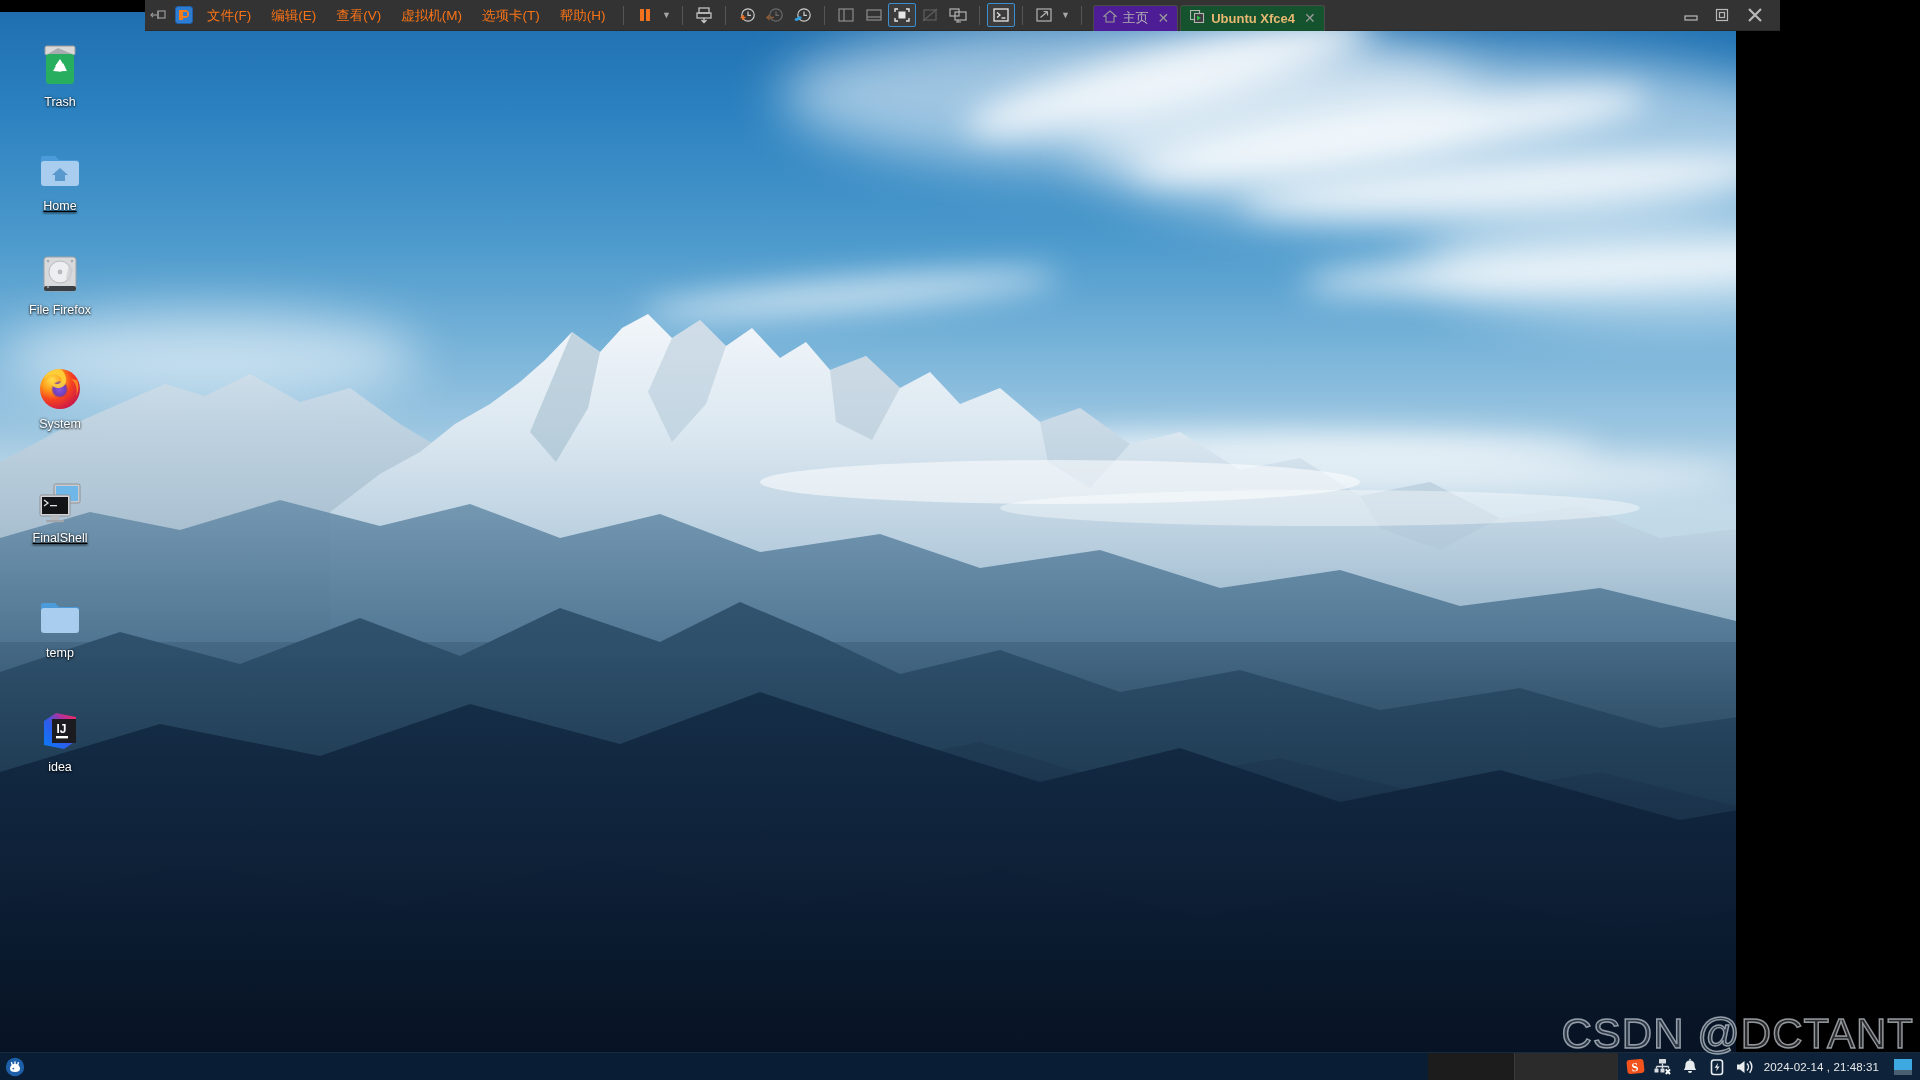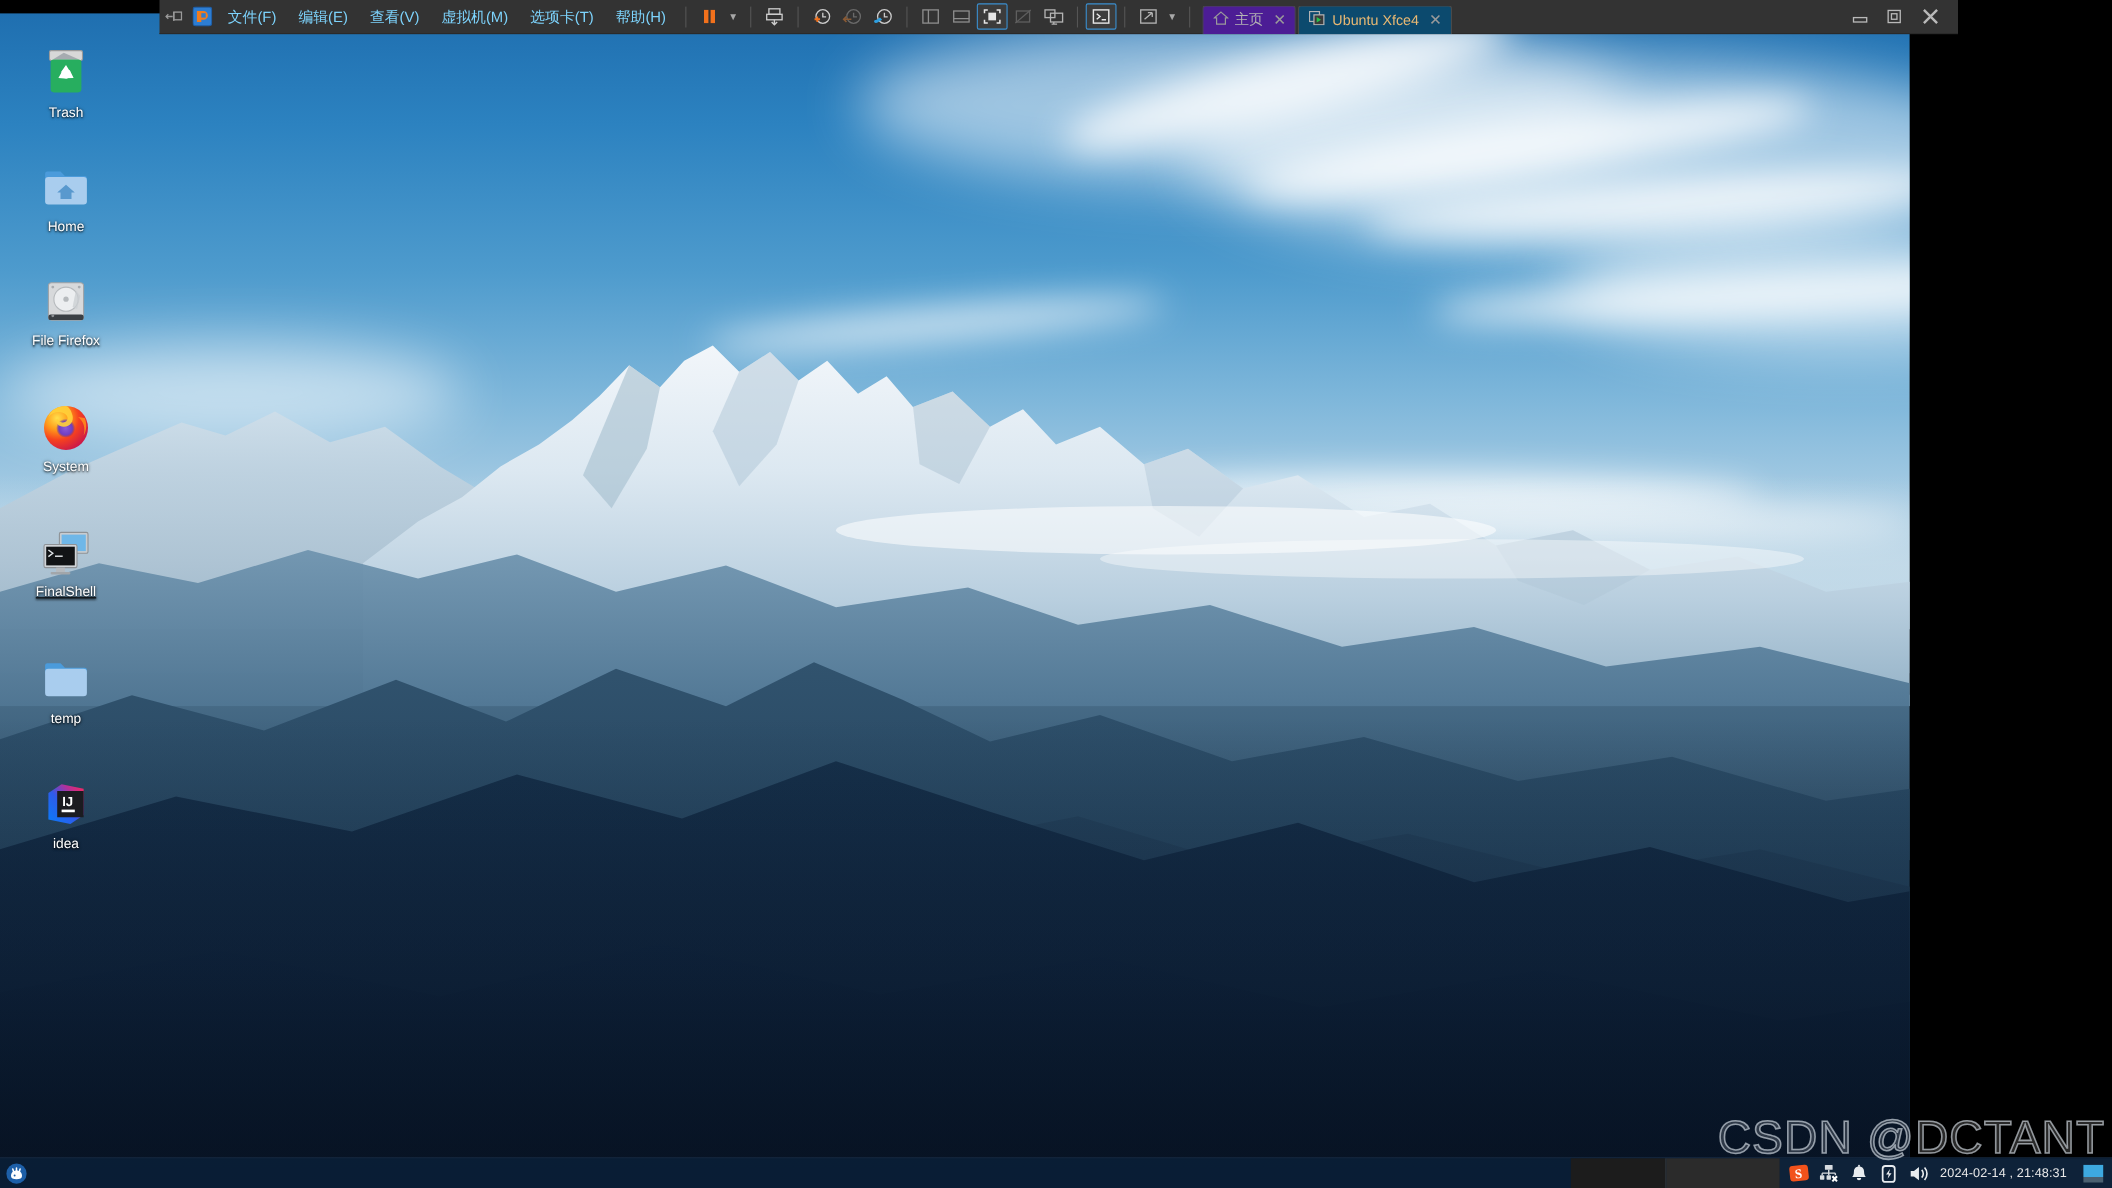--- a/index.html
+++ b/index.html
@@ -18,38 +18,38 @@
     border-bottom:1px solid #2a2a2a;
     z-index:40;
   }
   .vm-pin{
     width:26px; height:31px; display:flex; align-items:center; justify-content:center;
     color:#9a9a9a;
   }
   .vm-logo{ width:26px; height:31px; display:flex; align-items:center; justify-content:center; }
   .vm-menu{
     display:flex; align-items:center; height:31px;
-    font-size:13.5px; color:#7dd3fc;
+    font-size:13.5px; color:#f97316;
   }
   .vm-menu .mi{ padding:0 10px; line-height:31px; white-space:nowrap; }
   .vsep{ width:1px; height:19px; background:#555; margin:0 7px; flex:none; }
   .tb-btn{
     width:28px; height:24px; display:flex; align-items:center; justify-content:center;
     flex:none; border-radius:2px;
   }
   .tb-btn.sel{ border:1px solid #3a8fd0; background:#3c3c3c; }
   .tb-arrow{ width:16px; height:24px; display:flex; align-items:center; justify-content:center; color:#a8a8a8; font-size:9px;}
   .vm-tabs{ display:flex; align-items:flex-end; height:31px; margin-left:4px; }
   .vm-tab{
     height:26px; display:flex; align-items:center; gap:6px;
     padding:0 8px 0 9px; font-size:13px; color:#b4b4b4;
     background:#4c1d95; border-radius:3px 3px 0 0; margin-right:2px;
     border:1px solid #4a4a4a; border-bottom:none;
   }
-  .vm-tab.active{ background:#0c4a6e; color:#e8b873; font-weight:normal; }
+  .vm-tab.active{ background:#14532d; color:#e8b873; font-weight:bold; }
   .tab-x{ color:#9a9a9a; font-size:14px; margin-left:3px; }
   .vm-winbtns{ margin-left:auto; display:flex; align-items:center; padding-right:10px; gap:2px; }
   .winbtn{ width:30px; height:26px; display:flex; align-items:center; justify-content:center; color:#b9b9b9; }
 
   
   #desktop{
     position:absolute; left:0; top:12px; width:1736px; height:1080px; z-index:1;
     overflow:hidden;
   }
   
@@ -226,21 +226,21 @@
           <g fill="#ffffff">
             <path d="M24 17 l4.2 7 h-3 v4 h-3 v-4 h-3 z" transform="rotate(0 24 22)"></path>
             <path d="M24 17 l4.2 7 h-3 v4 h-3 v-4 h-3 z" transform="rotate(120 24 25)"></path>
             <path d="M24 17 l4.2 7 h-3 v4 h-3 v-4 h-3 z" transform="rotate(240 24 25)"></path>
           </g>
         </svg>
       </div>
       <div class="lbl">Trash</div>
     </div>
 
-    <div class="dicon" style="top:134px;">
+    <div class="dicon" style="top:134px;text-decoration:underline;">
       <div class="glyph">
         <svg viewBox="0 0 48 48" width="48" height="48">
           <path d="M5 12 a2 2 0 0 1 2-2 h12 l4 4 h18 a2 2 0 0 1 2 2 v4 H5 Z" fill="#4b9bdb"></path>
           <rect x="5" y="15" width="38" height="25" rx="3" fill="#a9cdee"></rect>
           <path d="M24 22 l8 7 h-3 v6 h-10 v-6 h-3 z" fill="#4b8fc8" opacity="0.85"></path>
         </svg>
       </div>
       <div class="lbl">Home</div>
     </div>
 

